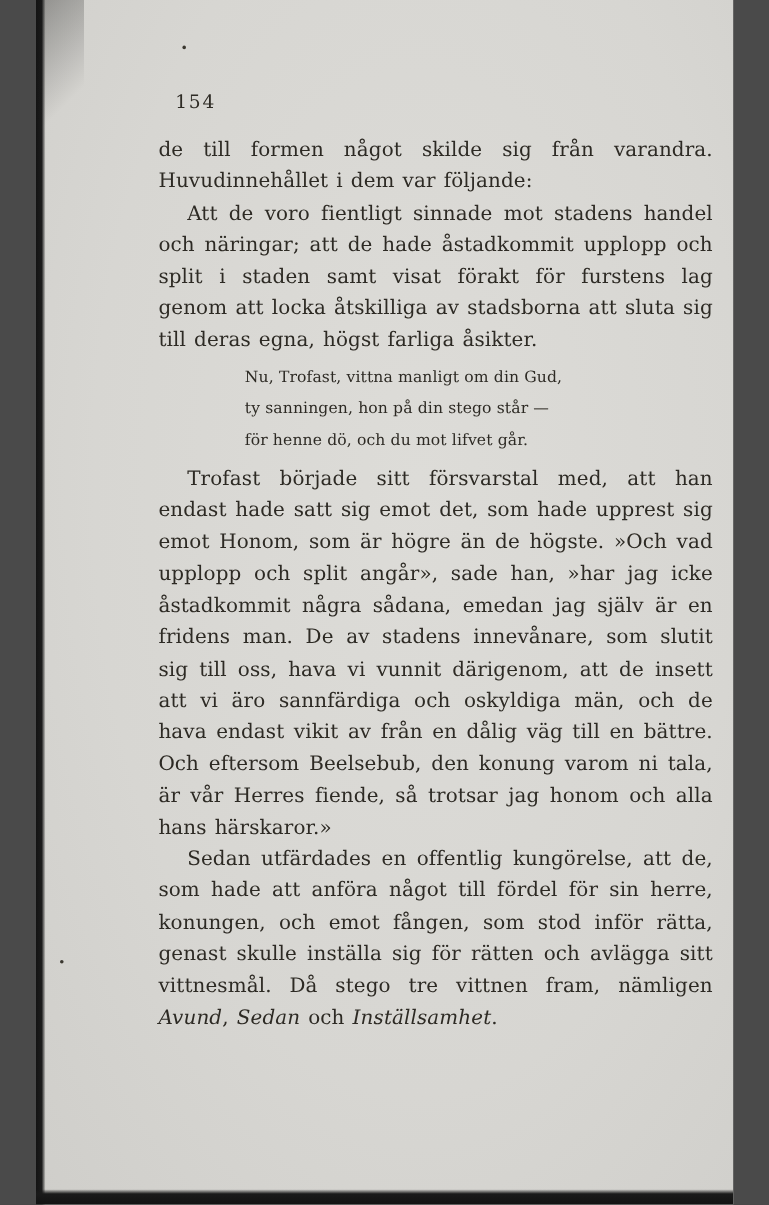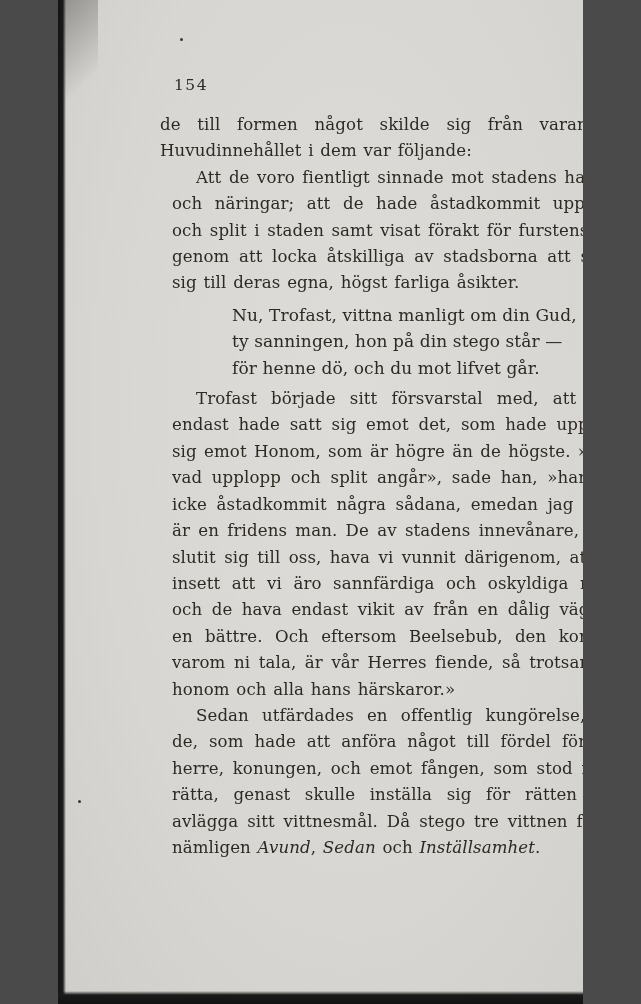--- a/index.html
+++ b/index.html
@@ -2,21 +2,21 @@
 <html><head>
 <meta charset="utf-8">
 <style>
   html, body {
     margin: 0;
     padding: 0;
     background: #4a4a4a;
   }
   .scan-page {
     position: relative;
-    width: 525px;
+    width: 581px;
     height: 1004px;
     margin: 0 auto;
     background:
       radial-gradient(ellipse at 55% 40%, #dddcd8 0%, #d7d6d2 60%, #cfceca 100%);
     overflow: hidden;
     font-family: "DejaVu Serif", "Liberation Serif", serif;
     color: #2d2a24;
   }
   
   .edge-left {
@@ -64,27 +64,26 @@
   .text-block p {
     margin: 0;
     text-align: justify;
     font-size: 16.6px;
     line-height: 26.4px;
     word-spacing: 0.08em;
     letter-spacing: 0.1px;
   }
   .text-block p.indent {
     text-indent: 24px;
-    margin-left: 12px;
   }
   .verse {
     margin: 5px 0 5px 72px;
   }
   .verse .verse-line {
-    font-size: 17px;
+    font-size: 13px;
     line-height: 26.4px;
     letter-spacing: 0.1px;
     white-space: nowrap;
   }
   i { }
 </style>
 </head>
 <body>
 
 <div class="scan-page">

